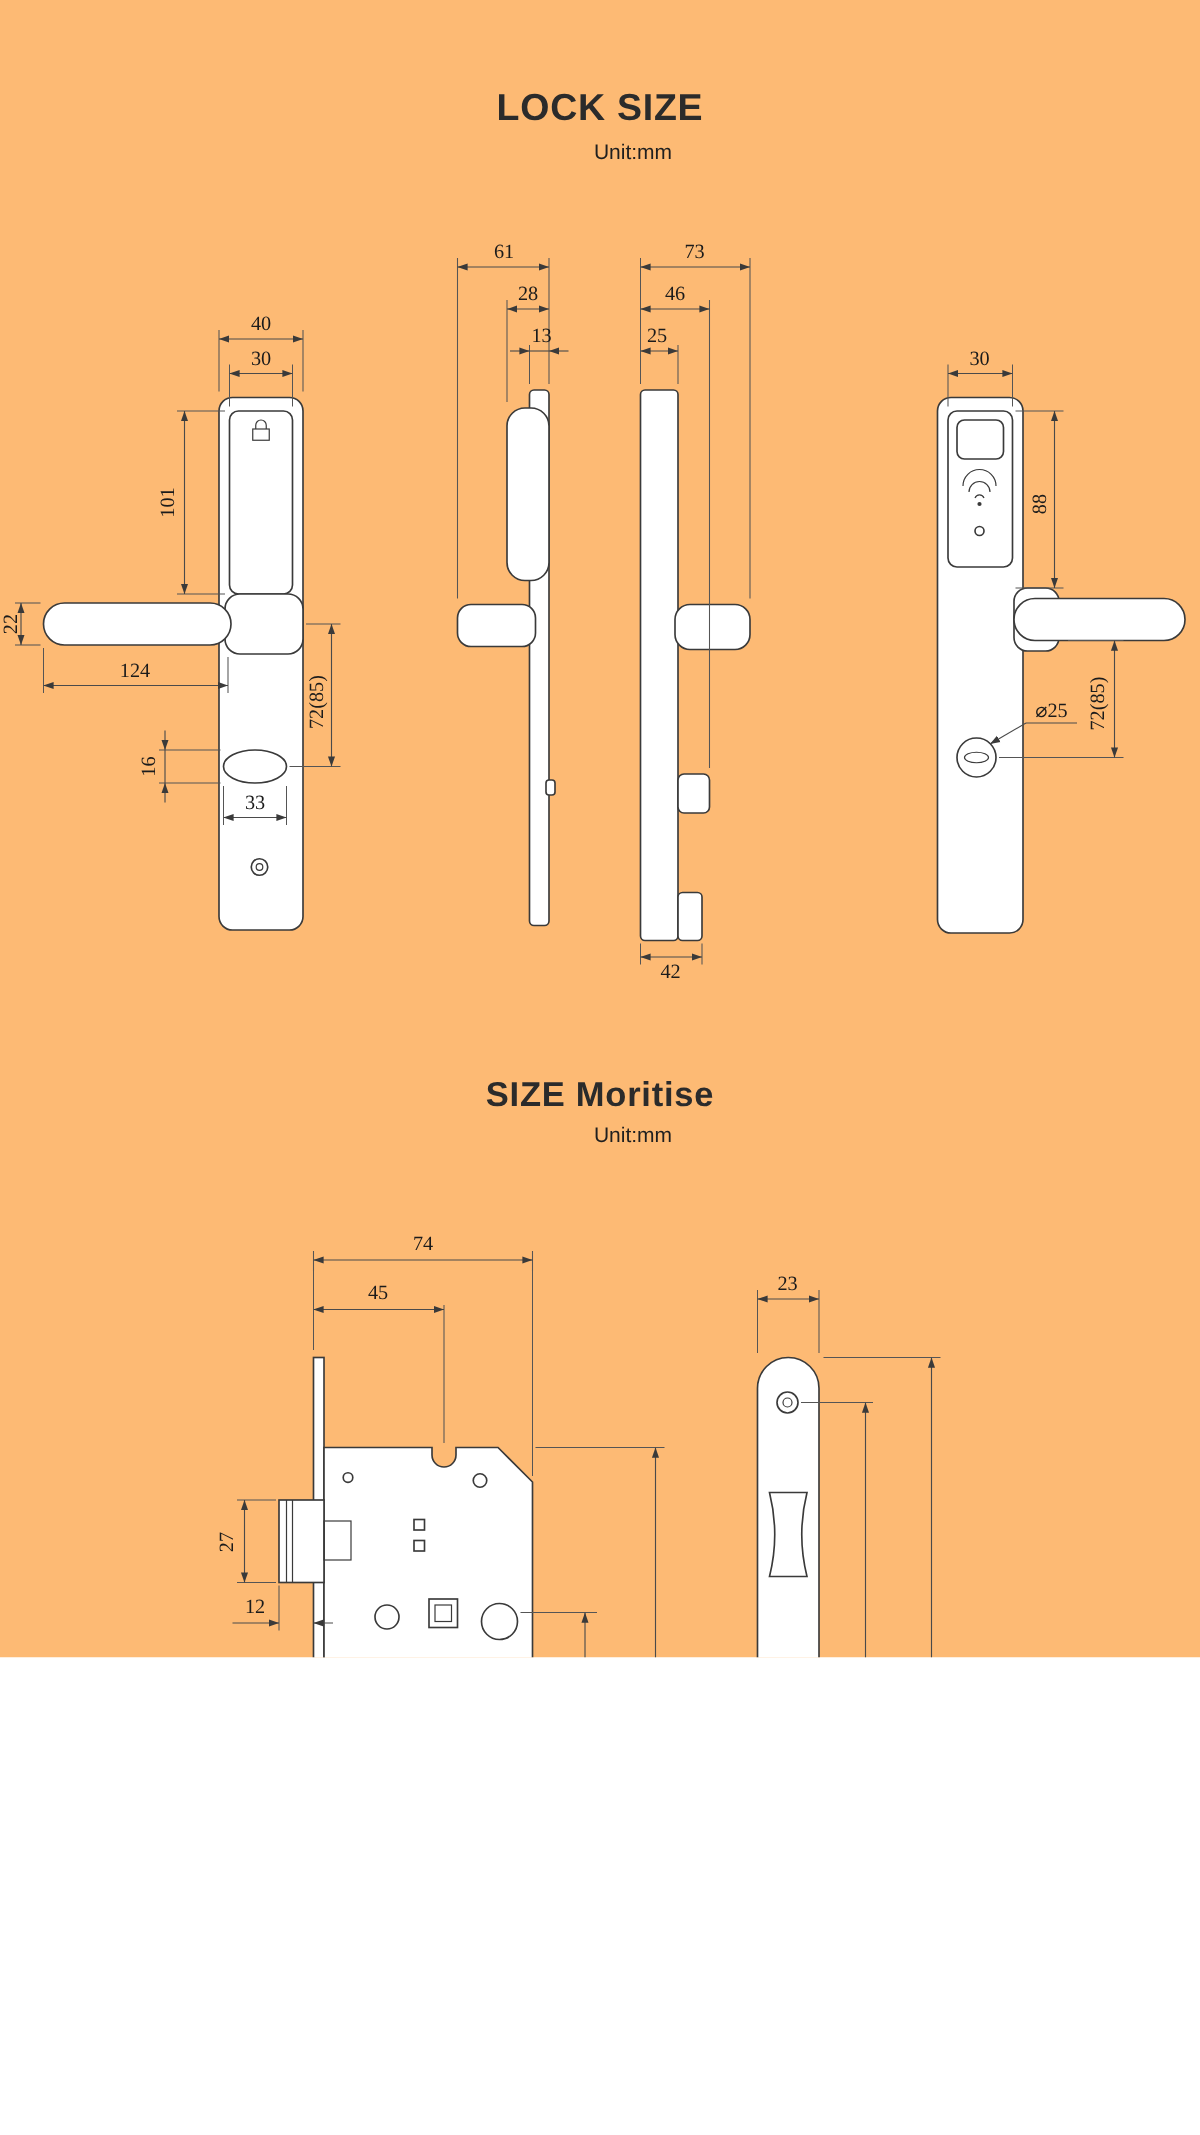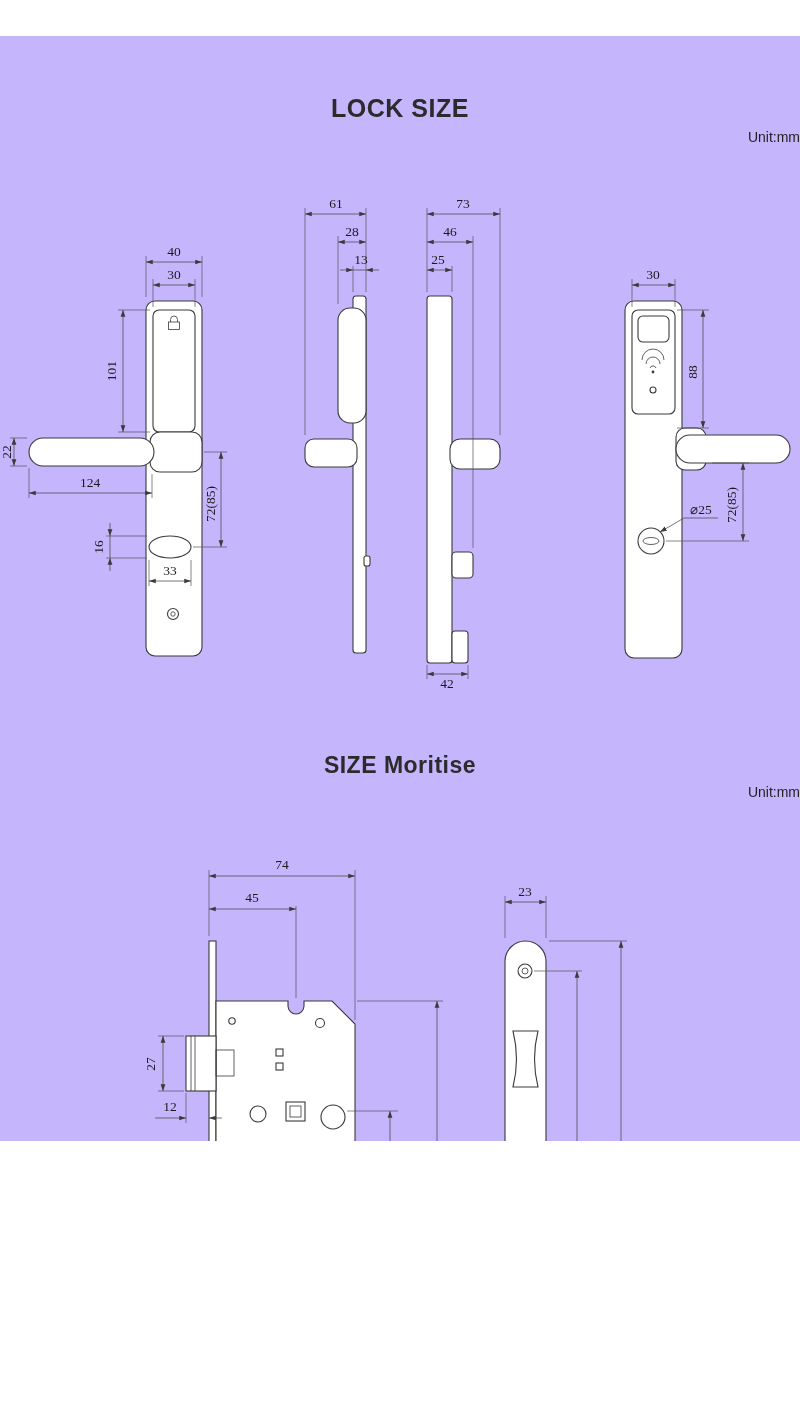--- a/index.html
+++ b/index.html
@@ -1,20 +1,20 @@
 <!DOCTYPE html>
 <html><head>
 <meta charset="utf-8">
 <style>
   * { margin:0; padding:0; box-sizing:border-box; }
   html,body { background:#ffffff; }
   body { font-family:"Liberation Sans", sans-serif; }
-  .page { position:relative; width:800px; height:1105px; background:#c4b5fd; overflow:hidden;margin-top:36px; }
+  .page { position:relative; width:800px; height:1105px; background:#fdba74; overflow:hidden; }
   .sec-title { position:absolute; left:0; width:100%; text-align:center; font-weight:bold; color:#2b2b2b; letter-spacing:.5px; }
-  .sec-unit  { position:absolute; left:0; width:100%; text-align:right; font-weight:normal; color:#1f1f1f; font-size:14px;padding-left:44px; }
+  .sec-unit  { position:absolute; left:0; width:100%; text-align:center; font-weight:normal; color:#1f1f1f; font-size:14px;padding-left:44px; }
   #title1 { top:58px;  font-size:25px; }
   #unit1  { top:93px; }
   #title2 { top:716px; font-size:23px; }
   #unit2  { top:748px; }
   svg { position:absolute; left:0; }
   #svg1 { top:140px; }
   #svg2 { top:770px; }
   .shape { fill:#ffffff; stroke:#3a3a3a; stroke-width:1.1; }
   .thin  { fill:none; stroke:#3a3a3a; stroke-width:.8; }
   .fillink { fill:#3a3a3a; stroke:none; }

